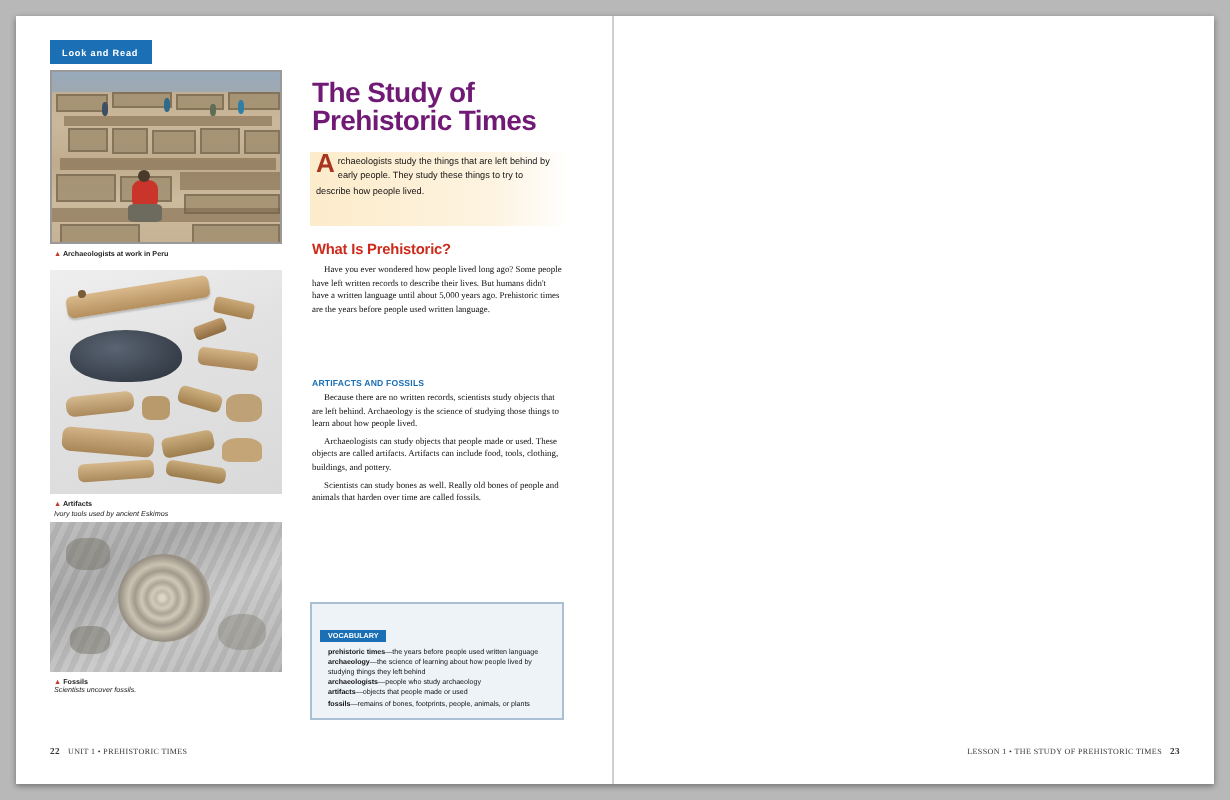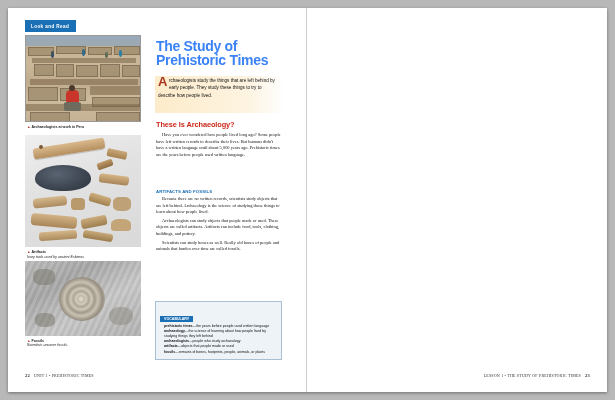--- a/index.html
+++ b/index.html
@@ -94,21 +94,21 @@
     letter-spacing:.2px;
   }
   .footer-right .pg { font-weight:bold; font-size:4.6px; margin-left:4px; }
   .sc { font-variant: small-caps; }
 
   
   .title-main {
     position:absolute; left:148px; top:31px; width:132px;
     font-family:"Liberation Sans", sans-serif;
     font-weight:bold; font-size:14px; line-height:1.02;
-    color:#3b82f6; letter-spacing:-.3px;
+    color:#701a75; letter-spacing:-.3px;
   }
   .intro-box {
     position:absolute; left:147px; top:68px; width:130px; height:37px;
     background: linear-gradient(90deg,#fdeccb 0%, #fdf3e0 70%, #ffffff 100%);
   }
   .intro-text {
     position:absolute; left:150px; top:69px; width:122px;
     font-family:"Liberation Sans", sans-serif; font-size:4.6px;
     line-height:1.58; color:#111;
   }
@@ -214,21 +214,21 @@
     <div class="title-main">
       <span style="display:block">The Study of</span>
       <span style="display:block">Prehistoric Times</span>
     </div>
 
     <div class="intro-box"></div>
     <div class="intro-text">
       <span class="dropcap">A</span><span>rchaeologists study the things that are left behind by early people. They study these things to try to describe how people lived.</span>
     </div>
 
-    <div class="h-red" style="left:148px;top:112px;">These Is Archaeology?</div>
+    <div class="h-red" style="left:148px;top:112px;">What Is Prehistoric?</div>
 
     <div class="body-col" style="position:absolute;left:148px;top:124px;width:126px;">
       <p>Have you ever wondered how people lived long ago? Some people have left written records to describe their lives. But humans didn't have a written language until about 5,000 years ago. Prehistoric times are the years before people used written language.</p>
     </div>
 
     <div class="h-blue" style="position:absolute;left:148px;top:181px;">ARTIFACTS AND FOSSILS</div>
 
     <div class="body-col" style="position:absolute;left:148px;top:188px;width:126px;">
       <p>Because there are no written records, scientists study objects that are left behind. Archaeology is the science of studying those things to learn about how people lived.</p>
       <p>Archaeologists can study objects that people made or used. These objects are called artifacts. Artifacts can include food, tools, clothing, buildings, and pottery.</p>

